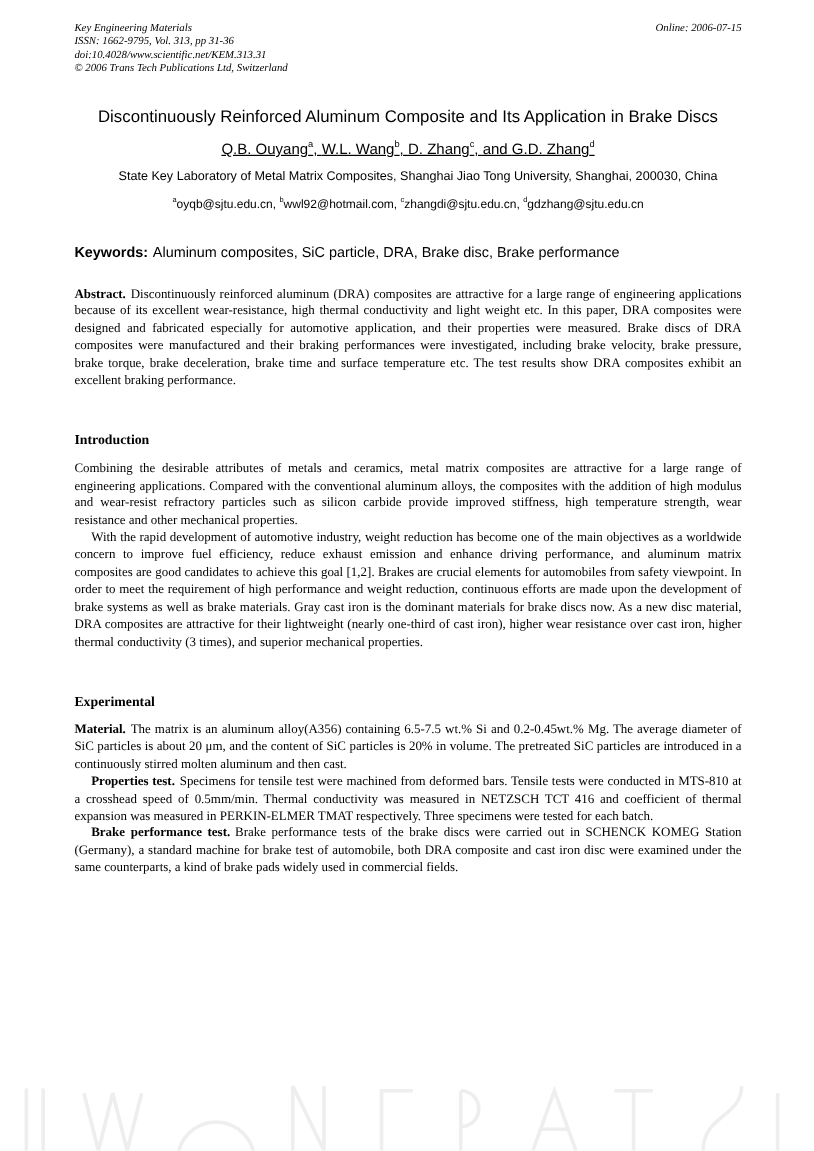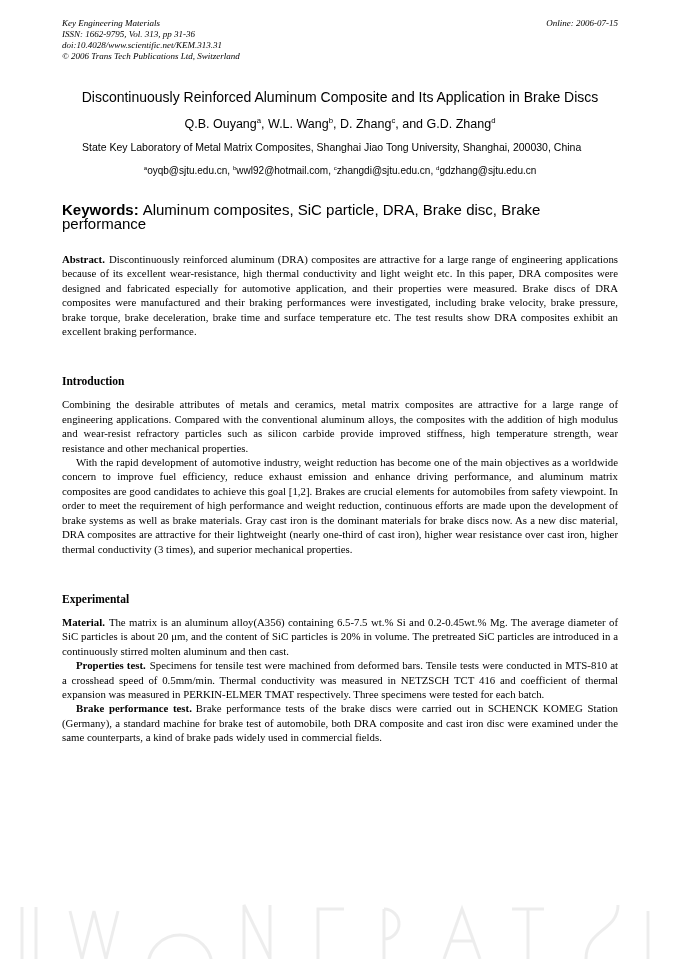--- a/index.html
+++ b/index.html
@@ -34,42 +34,43 @@
     font-weight: normal;
     font-size: 14px;
     line-height: 18px;
     text-align: center;
   }
   .authors {
     margin-top: 11px;
     font-family: "Liberation Sans", sans-serif;
     font-size: 12.5px;
     text-align: center;
+    text-decoration: underline;
   }
   .authors sup, .emails sup {
     font-size: 0.62em;
     line-height: 0;
   }
   .affiliation {
     margin: 9px 20px 0 20px;
     font-family: "Liberation Sans", sans-serif;
     font-size: 10.5px;
     line-height: 14px;
-    text-align: left;
+    text-align: right;
   }
   .emails {
     margin-top: 11px;
     font-family: "Liberation Sans", sans-serif;
     font-size: 10px;
     text-align: center;
   }
   .keywords {
     margin-top: 27px;
     font-family: "Liberation Sans", sans-serif;
-    font-size: 15px;
+    font-size: 12px;
     line-height: 14px;
   }
   .kw-label { font-weight: bold; margin-right: 4px; }
   
   .body-par {
     margin: 0;
     font-size: 10.8px;
     line-height: 14.4px;
     text-align: justify;
   }

